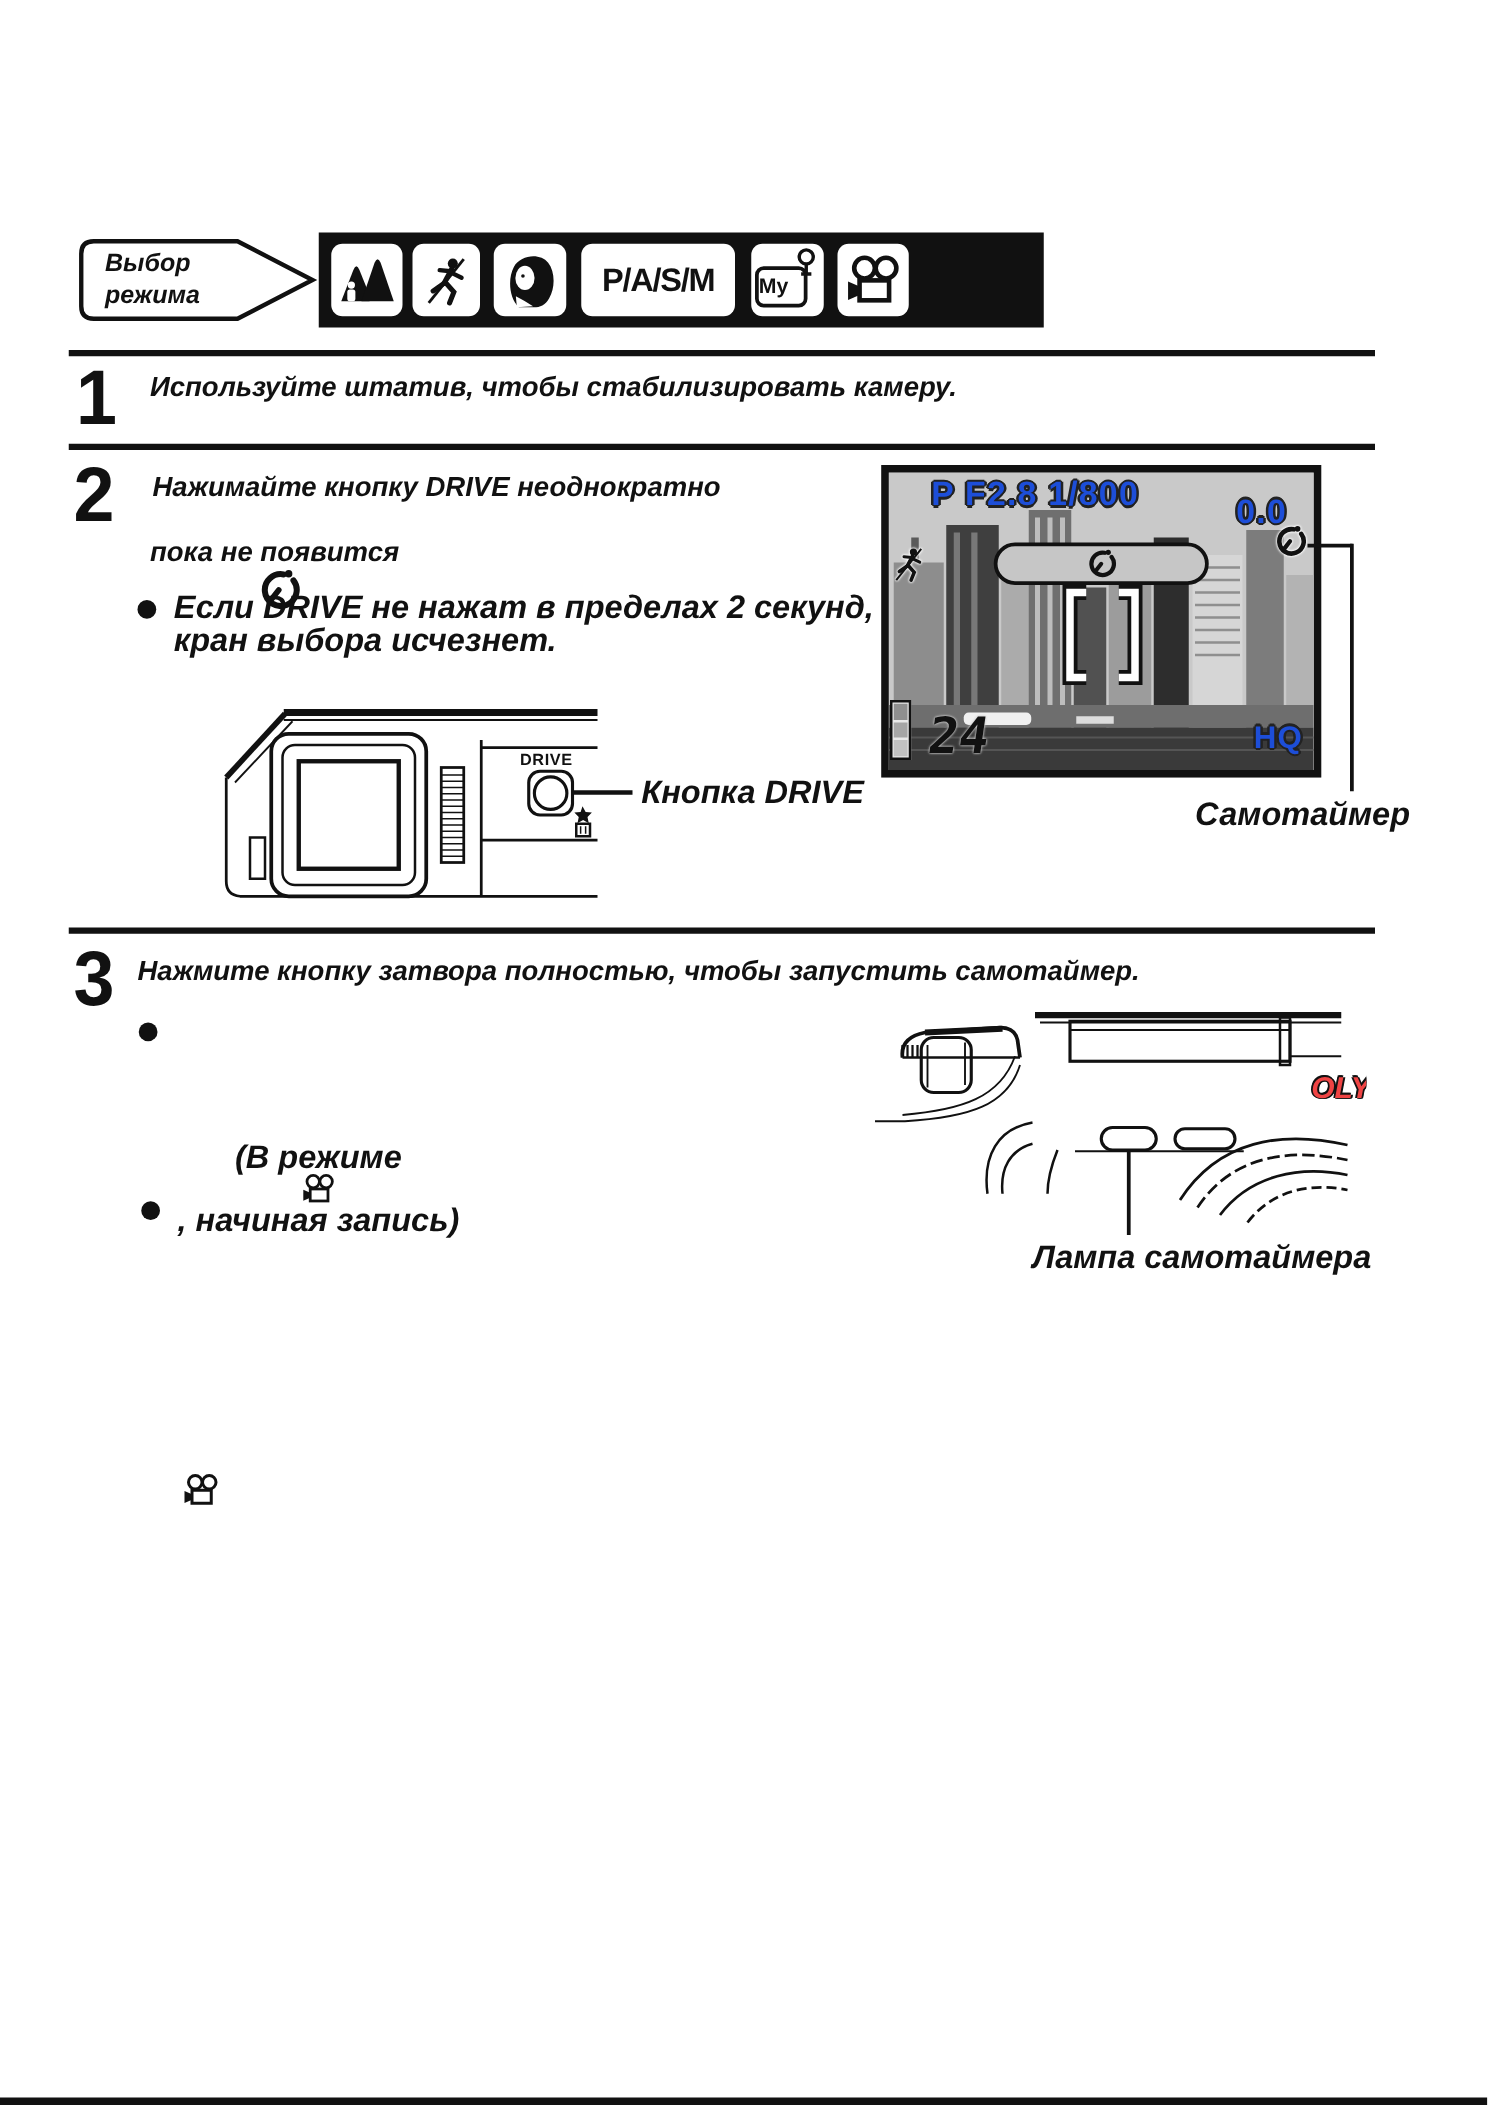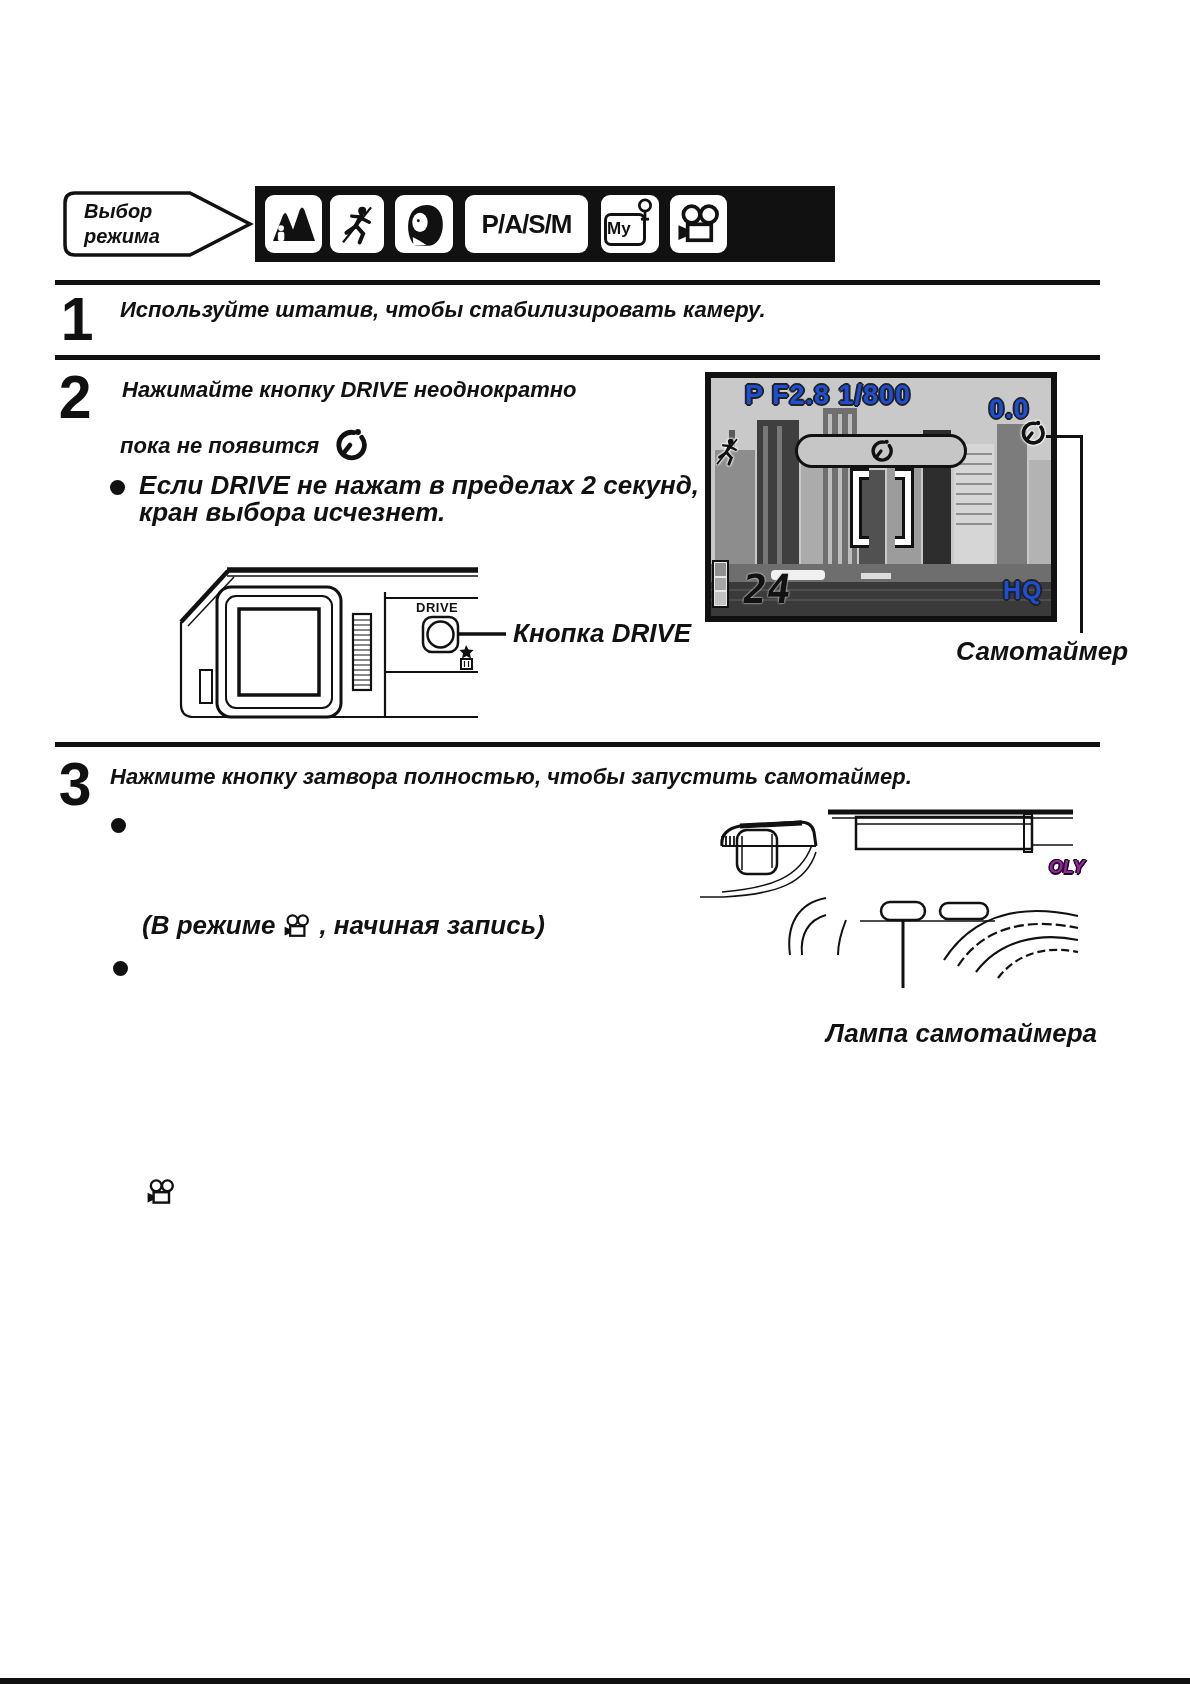--- a/index.html
+++ b/index.html
@@ -32,24 +32,24 @@
         display:flex;align-items:center;justify-content:center;}
   .halo{filter:drop-shadow(0 0 1px #fff) drop-shadow(0 0 1px #fff);}
   .battery{position:absolute;left:1px;top:182px;width:17px;height:48px;border:2px solid #111;
            background:#e8e8e8;box-sizing:border-box;display:flex;flex-direction:column;gap:2px;padding:1px;}
   .battery div{flex:1;}
   .framecount{position:absolute;left:32px;top:188px;font-family:"DejaVu Sans Mono",monospace;
               font-weight:bold;font-size:40px;color:#111;transform:skewX(-8deg);
               text-shadow:0 0 2px #ccc,0 0 2px #ccc;}
   .callout-line{position:absolute;background:#111;}
   .logo{position:absolute;left:1034px;top:857px;width:44px;height:22px;overflow:hidden;
-        white-space:nowrap;font-weight:bold;font-style:italic;font-size:18px;color:#a21caf;
+        white-space:nowrap;font-weight:bold;font-style:italic;font-size:24px;color:#ef4444;
         text-shadow:-1.5px 0 #111,1.5px 0 #111,0 -1.5px #111,0 1.5px #111,-1px -1px #111,1px 1px #111;padding-left:15px;}
   svg{display:block;}
-  .inlineflex{display:flex;align-items:center;}
+  .inlineflex{display:flex;align-items:center;flex-direction:column;}
 </style>
 </head>
 <body>
 
 <div class="page">
 
   <svg width="0" height="0" style="position:absolute" aria-hidden="true">
     <defs>
       <symbol id="sym-timer" viewBox="0 0 24 24">
         <path d="M14.8 3.2 A9 9 0 1 0 20.3 6.6" fill="none" stroke="#111" stroke-width="3.4" stroke-linecap="round"></path>
@@ -275,20 +275,20 @@
     <path d="M200 131 L335 131" stroke="#111" stroke-width="1.5"></path>
     <rect x="221" y="112" width="44" height="18" rx="9" fill="#fff" stroke="#111" stroke-width="2.5"></rect>
     <rect x="280" y="113" width="48" height="16" rx="8" fill="#fff" stroke="#111" stroke-width="2.5"></rect>
     <path d="M284 170 C315 122 365 114 418 126" stroke="#111" stroke-width="2.2" fill="none"></path>
     <path d="M298 176 C325 135 370 128 418 138" stroke="#111" stroke-width="2.2" fill="none" stroke-dasharray="10 4"></path>
     <path d="M316 182 C340 150 380 142 418 150" stroke="#111" stroke-width="2.2" fill="none"></path>
     <path d="M338 188 C358 162 388 156 418 162" stroke="#111" stroke-width="2.2" fill="none" stroke-dasharray="8 4"></path>
     <path d="M243 130 L243 198" stroke="#111" stroke-width="3"></path>
   </svg>
   <div class="logo">OLY</div>
-  <div class="abs it s21" style="left:826px;top:1020px">Лампа самотаймера</div>
+  <div class="abs it s21" style="left:826px;top:992px">Лампа самотаймера</div>
 
   <svg class="abs" style="left:146px;top:1179px" width="30" height="26">
       <use href="#sym-movie"></use>
     </svg>
 
   <div class="abs" style="left:0;top:1678px;width:1190px;height:6px;background:#111"></div>
 </div>
 
 </body></html>

